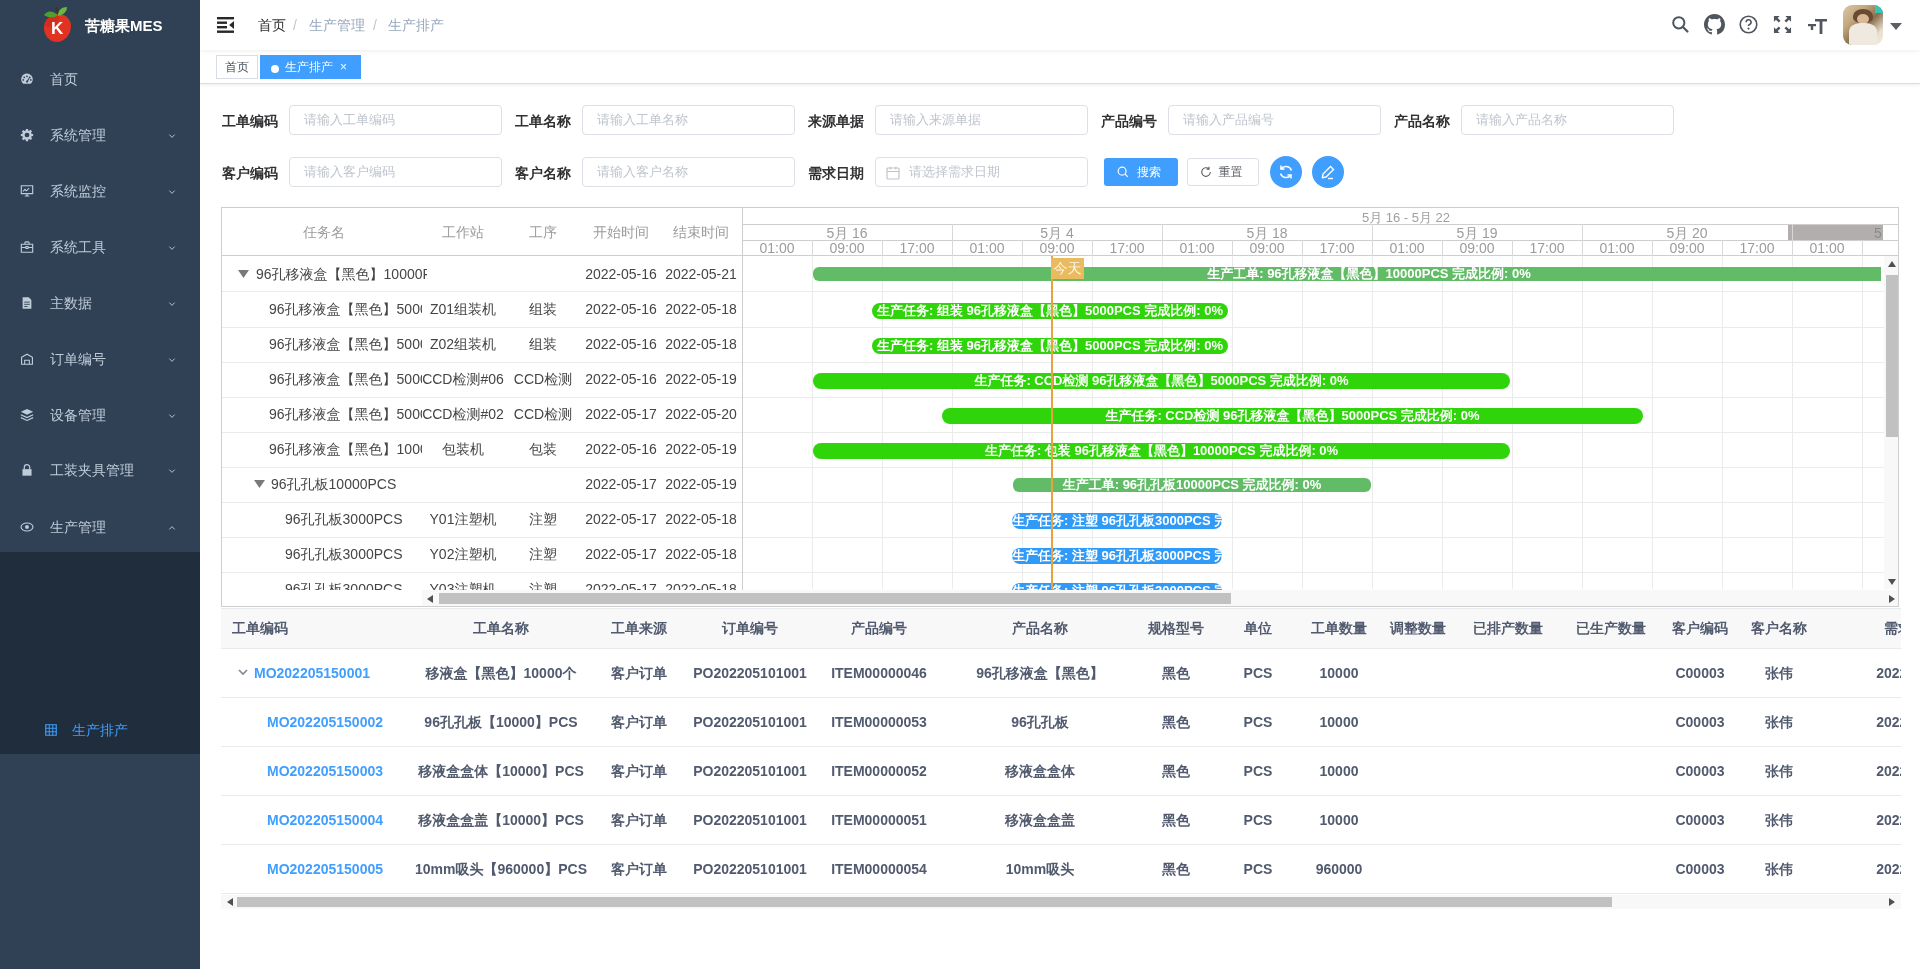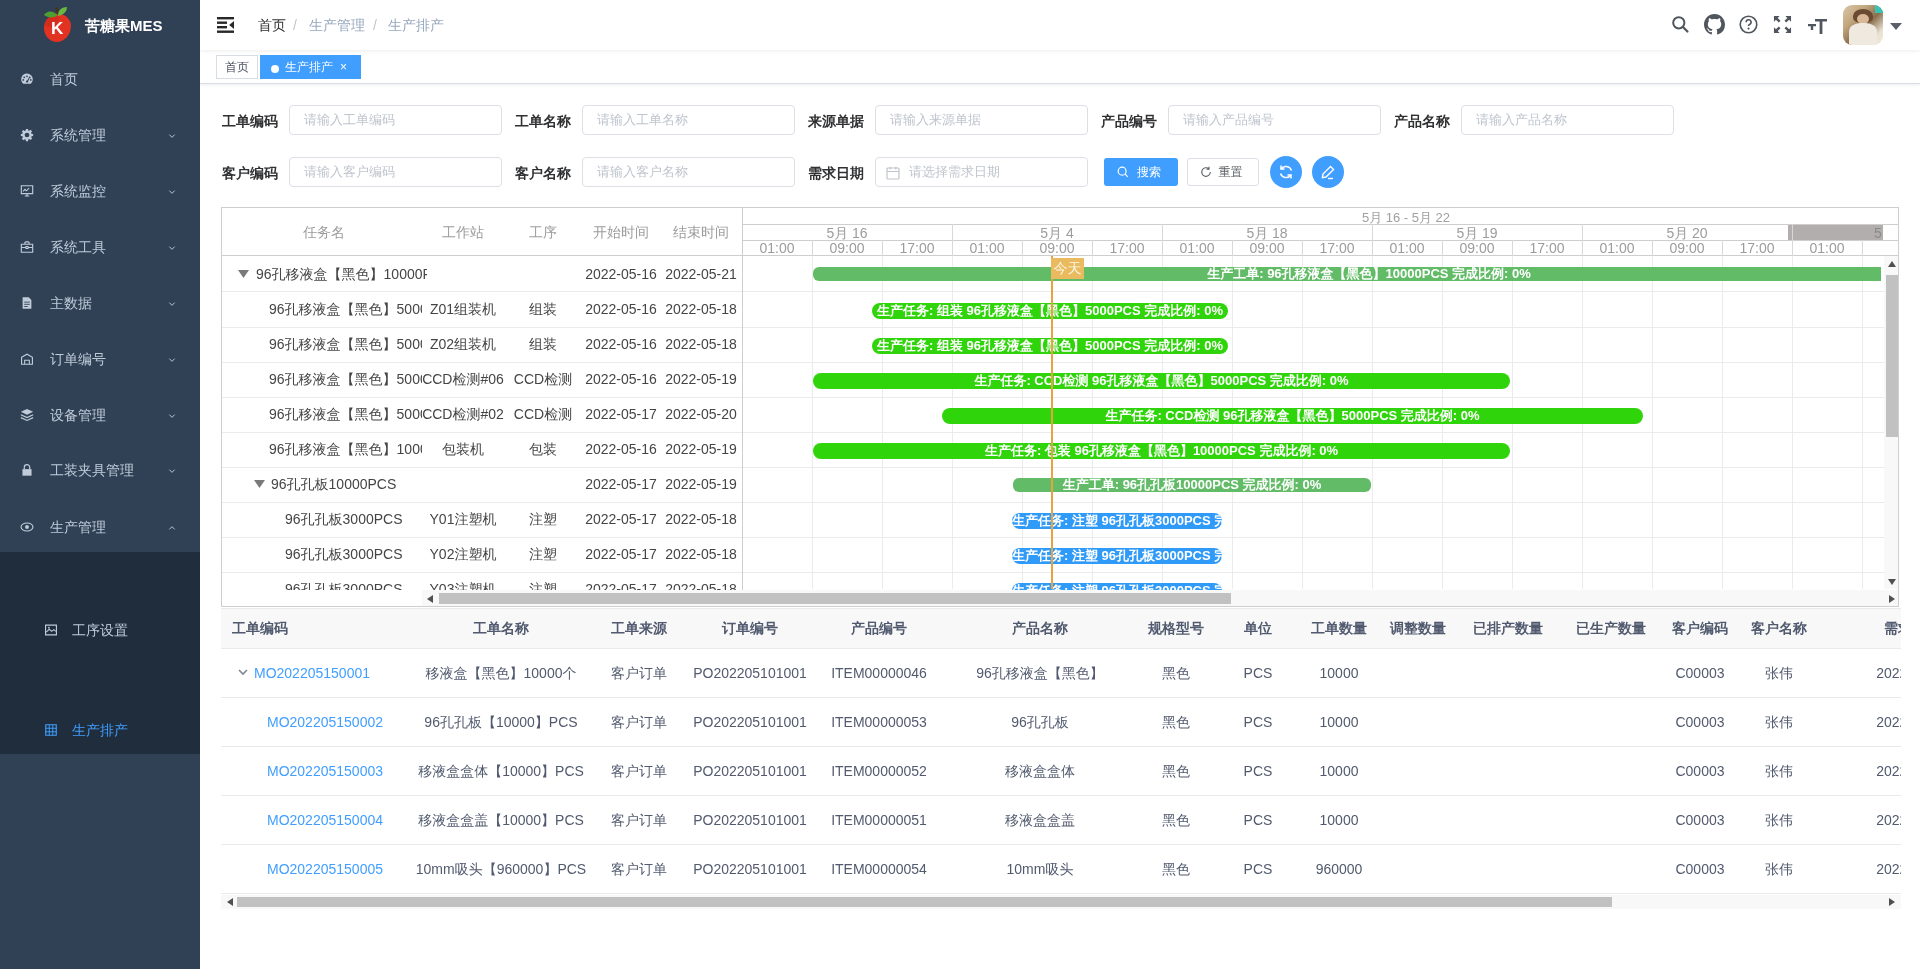--- a/index.html
+++ b/index.html
@@ -44,21 +44,21 @@
   .gbar.blue { background:#2f9af7; text-align:left; }
   .gbar.proj { background:#62bc67; height:14px; border-radius:6px; border:none; line-height:14px; }
   
   .sb-track { position:absolute; background:#f8f8f8; }
   .sb-thumb { position:absolute; background:#c1c1c1; }
   
   #wtable { position:absolute; left:221px; top:608px; width:1680px; height:301px; background:#fff; overflow:hidden;}
   .t-hdr { position:absolute; left:0; top:0; width:1680px; height:41px; background:#f8f8f9;
       border-bottom:1px solid #e8eaec; border-top:1px solid #e8eaec;}
   .th { position:absolute; font-size:14px; font-weight:bold; color:#515a6e; top:12px; white-space:nowrap;}
-  .td { position:absolute; font-size:14px; color:#515a6e; white-space:nowrap; }
+  .td { position:absolute; font-size:14px; color:#515a6e; white-space:nowrap;font-weight:bold; }
   .trow { position:absolute; left:0; width:1680px; height:49px; border-bottom:1px solid #e8eaec; }
   .link { color:#409eff; }
 </style>
 </head>
 <body>
 
 <div id="sidebar">
   <div class="logo">
     <svg class="abs" style="left:41px;top:6px" width="33" height="39" viewBox="0 0 33 39">
       <path d="M16 8 C24 7 30 13 30 20 C30 29 23 36 16 36 C9 36 3 30 3 22 C3 14 9 9 16 8" fill="#e23222"></path>
@@ -159,28 +159,20 @@
           <ellipse cx="8" cy="8" rx="6.8" ry="4.6" fill="none" stroke="#bfcbd9" stroke-width="1.3"></ellipse>
           <circle cx="8" cy="8" r="2.2" fill="#bfcbd9"></circle>
         </svg>
       <span class="txt">生产管理</span>
       <svg class="arr" viewBox="0 0 12 12">
           <path d="M2 8l4-4 4 4" fill="none" stroke="#bfcbd9" stroke-width="1.4"></path>
         </svg>
     </div>
   </div>
   <div id="submenu">
-    <div class="smi" style="top:53px">
-      <svg class="ic" viewBox="0 0 16 16">
-          <path d="M1.8 2.5h12.4v11H1.8z" fill="none" stroke="#bfcbd9" stroke-width="1.3"></path>
-          <path d="M2.5 10.5L6 7.2l2.8 2.4 2.4-2 2.3 2" fill="none" stroke="#bfcbd9" stroke-width="1.2"></path>
-          <circle cx="5.6" cy="5.4" r="1" fill="#bfcbd9"></circle>
-        </svg>
-      <span class="txt">工序设置</span>
-    </div>
     <div class="smi" style="top:153px">
       <svg class="ic" viewBox="0 0 16 16">
           <path d="M2 2h12v12H2z" fill="none" stroke="#409eff" stroke-width="1.3"></path>
           <path d="M2 6h12M2 10h12M6 2v12M10 2v12" stroke="#409eff" stroke-width="1.1"></path>
         </svg>
       <span class="txt" style="color:#409eff">生产排产</span>
     </div>
   </div>
 </div>
 

